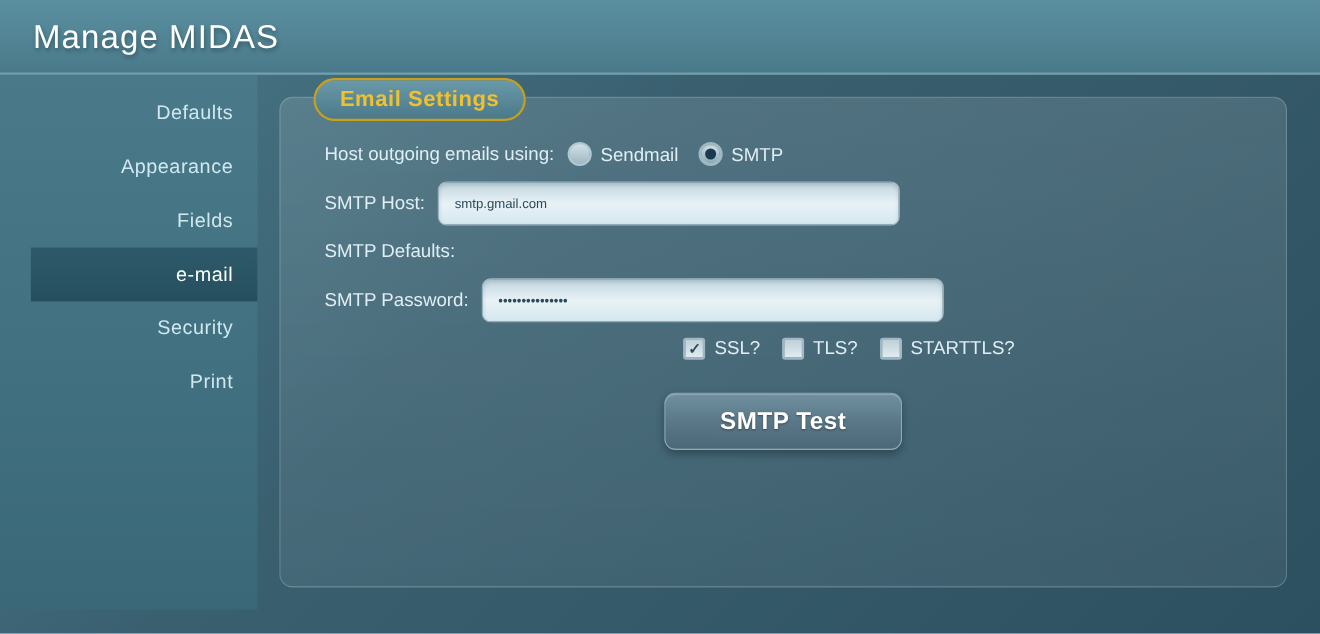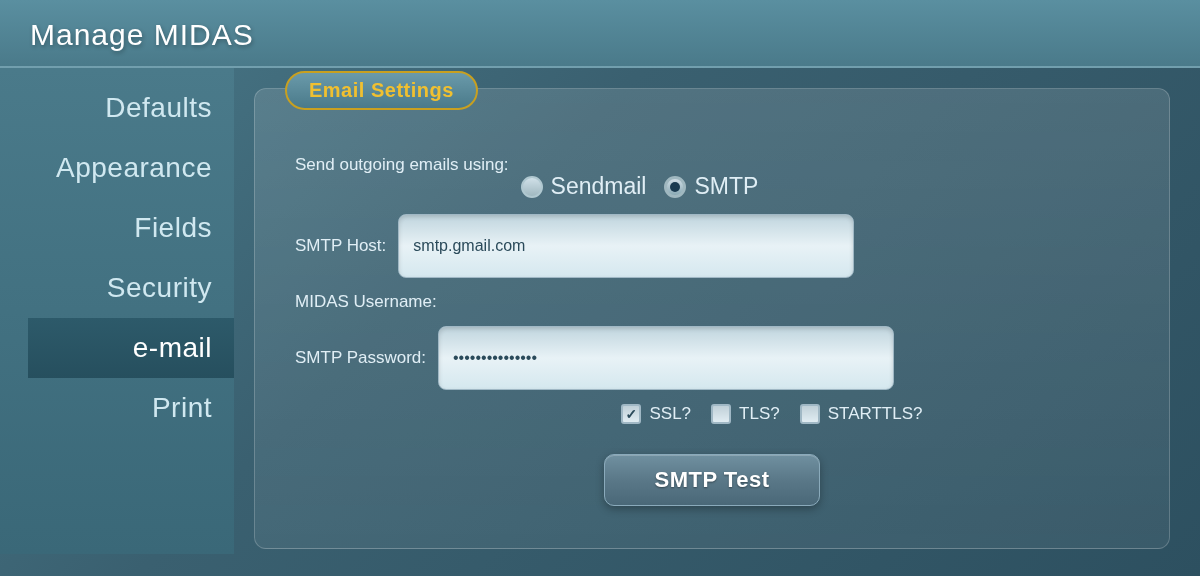--- a/index.html
+++ b/index.html
@@ -34,21 +34,21 @@
     .sidebar {
       width: 234px;
       background: linear-gradient(180deg, #4a7a8a 0%, #3a6878 100%);
       display: flex;
       flex-direction: column;
       padding-top: 10px;
     }
 
     .sidebar-item {
       color: #d0e8f0;
-      font-size: 28px;
+      font-size: 18px;
       font-weight: 300;
       text-align: right;
       padding: 14px 22px 14px 10px;
       cursor: pointer;
       letter-spacing: 0.5px;
       margin-left: 28px;
     }
 
     .sidebar-item.active {
       background: linear-gradient(180deg, #2d5a6a 0%, #264f5e 100%);
@@ -104,26 +104,25 @@
     }
 
     .radio-group {
       display: flex;
       align-items: center;
       gap: 18px;
     }
 
     .radio-option {
       display: flex;
-      align-items: center;
+      align-items: flex-end;
       gap: 8px;
       color: #e0eef5;
-      font-size: 23px;
-      cursor: pointer;
-      margin-top: 44px;
+      font-size: 17px;
+      cursor: pointer;
     }
 
     .radio-btn {
       width: 22px;
       height: 22px;
       border-radius: 50%;
       border: 2px solid #b0c8d0;
       background: linear-gradient(180deg, #d0e0e8 0%, #a0b8c0 100%);
       display: flex;
       align-items: center;
@@ -141,24 +140,24 @@
       width: 10px;
       height: 10px;
       border-radius: 50%;
       background: #1a3a50;
     }
 
     .text-input {
       background: linear-gradient(180deg, #c0d5de 0%, #e8f2f6 50%, #d5e8ef 100%);
       border: 1px solid #a0b8c5;
       border-radius: 8px;
-      padding: 22px 14px;
-      font-size: 16px;
+      padding: 12px 14px;
+      font-size: 12px;
       color: #2a4a5a;
-      width: 456px;
+      width: 420px;
       outline: none;
       box-shadow: inset 0 2px 4px rgba(0,0,0,0.15);
     }
 
     .checkbox-row {
       display: flex;
       align-items: center;
       justify-content: center;
       gap: 20px;
       margin-bottom: 30px;
@@ -220,58 +219,58 @@
   <div class="sidebar">
     <div class="sidebar-item">
       <span>Defaults</span>
     </div>
     <div class="sidebar-item">
       <span>Appearance</span>
     </div>
     <div class="sidebar-item">
       <span>Fields</span>
     </div>
-    <div class="sidebar-item">
-      <span>Security</span>
-    </div>
     <div class="sidebar-item active">
       <span>e-mail</span>
+    </div>
+    <div class="sidebar-item">
+      <span>Security</span>
     </div>
     <div class="sidebar-item">
       <span>Print</span>
     </div>
   </div>
 
   <div class="content-area">
     <div class="tab-panel">
       <div class="tab-label">Email Settings</div>
 
       <div class="form-section">
 
         <div class="form-row">
-          <span class="form-label">Send outgoing emails using:</span>
+          <span class="form-label">Host outgoing emails using:</span>
           <div class="radio-group">
             <label class="radio-option">
               <div class="radio-btn"></div>
               <span>Sendmail</span>
             </label>
             <label class="radio-option">
               <div class="radio-btn selected"></div>
               <span>SMTP</span>
             </label>
           </div>
         </div>
 
         <div class="form-row">
           <span class="form-label">SMTP Host:</span>
           <input class="text-input" type="text" value="smtp.gmail.com" style="">
         </div>
 
         <div class="form-row">
-          <span class="form-label">MIDAS Username:</span>
+          <span class="form-label">SMTP Defaults:</span>
         </div>
 
         <div class="form-row">
           <span class="form-label">SMTP Password:</span>
           <input class="text-input" type="password" value="password1234567" style="">
         </div>
 
         <div class="checkbox-row">
           <label class="checkbox-option">
             <div class="checkbox-box checked"></div>

